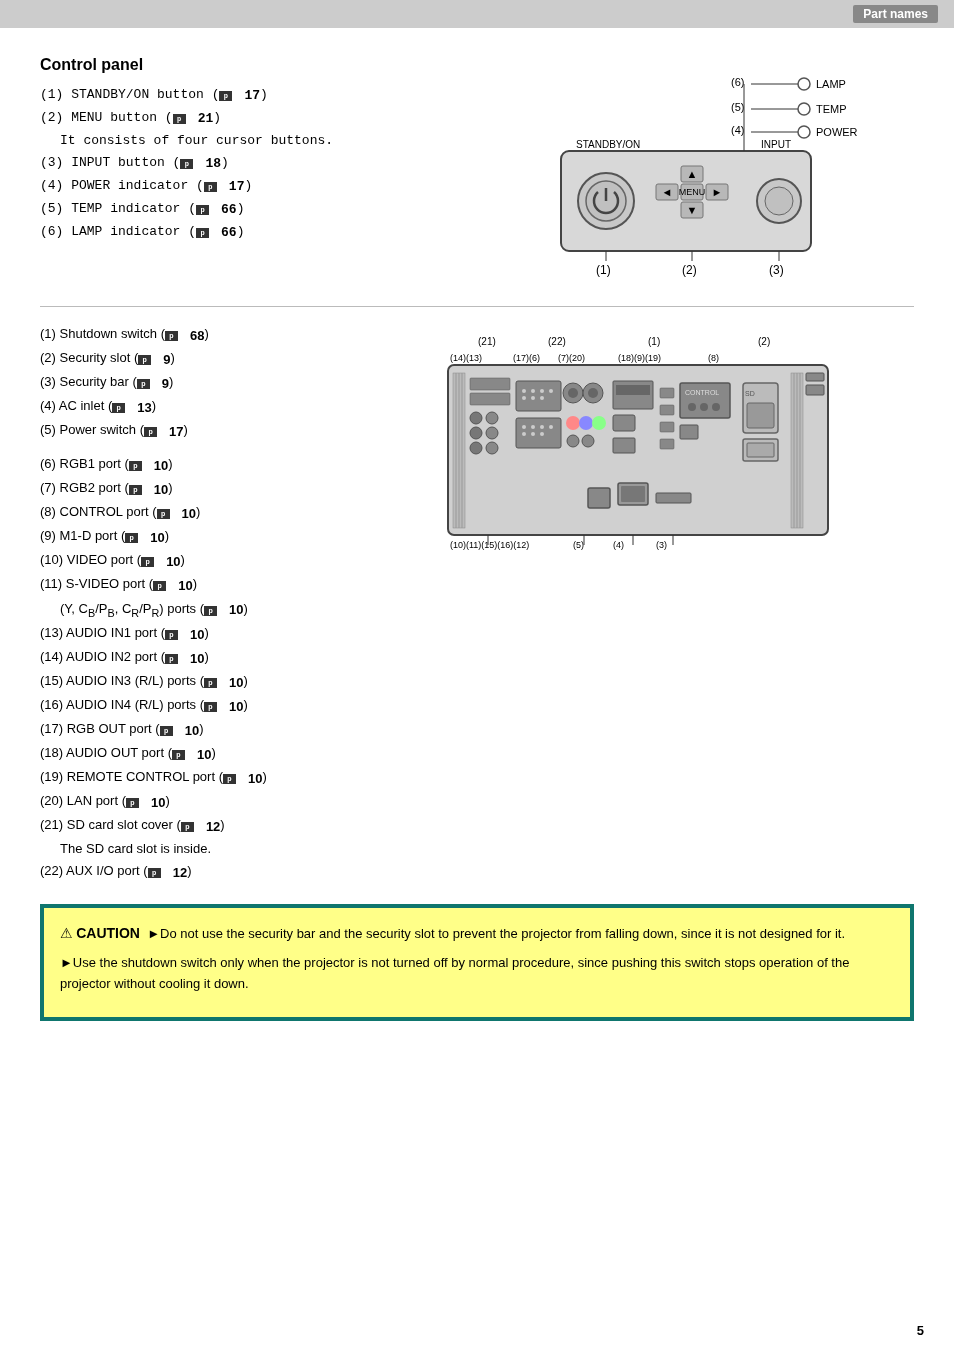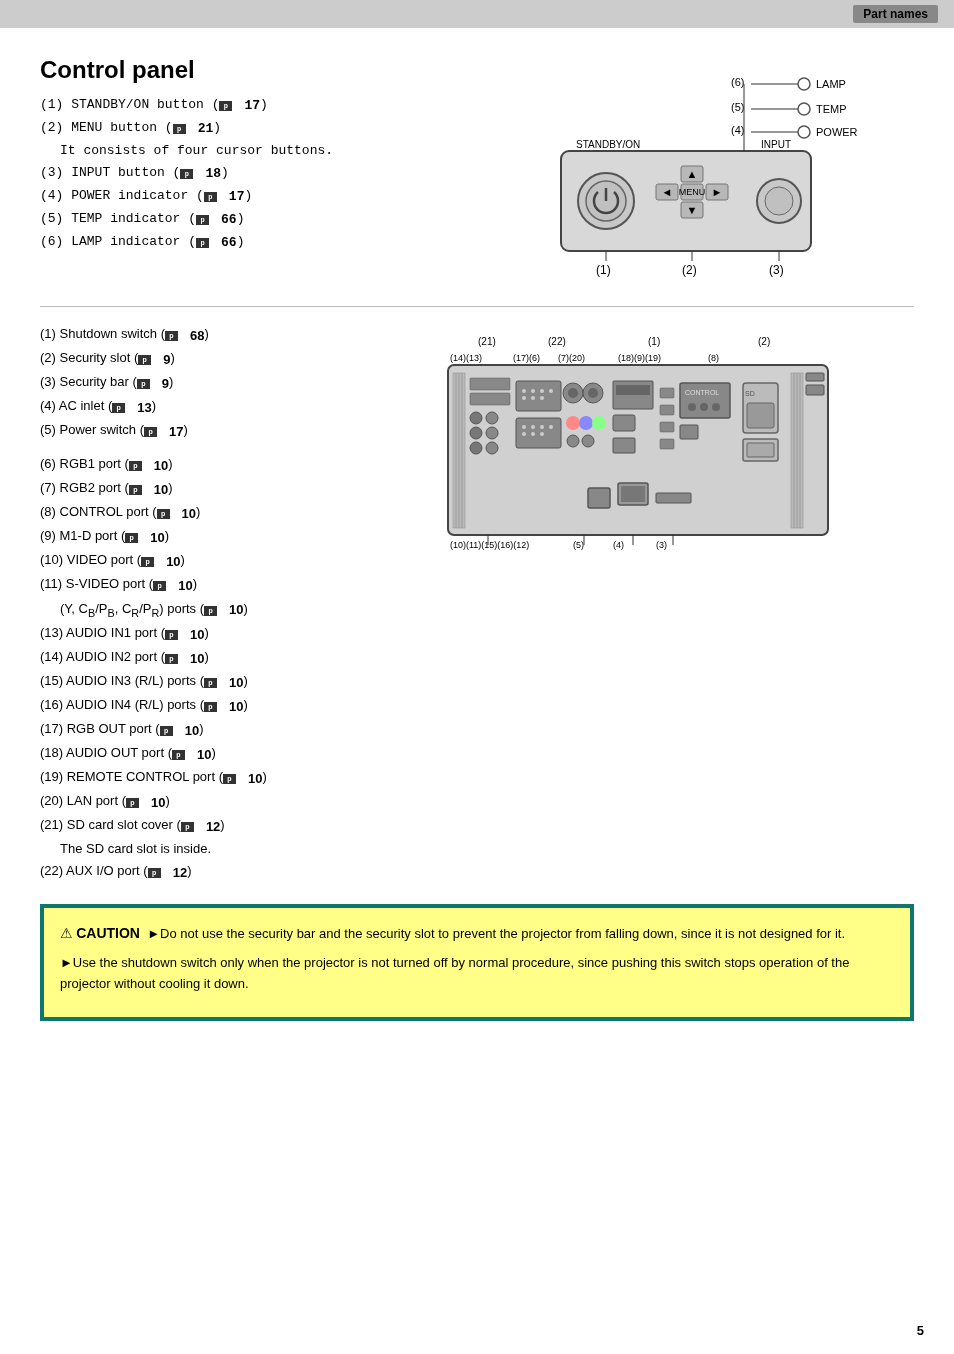--- a/index.html
+++ b/index.html
@@ -27,31 +27,31 @@
       height: 28px;
       background: #ccc;
       display: flex;
       align-items: center;
       justify-content: flex-end;
       padding-right: 16px;
     }
     .header-bar span {
       font-size: 12px;
       font-weight: bold;
-      color: #000000;
+      color: #ffffff;
       background: #888;
       padding: 2px 10px;
       border-radius: 2px;
     }
     .content {
       margin-top: 36px;
     }
     
     .section-title {
-      font-size: 24px;
+      font-size: 16px;
       font-weight: bold;
       margin-bottom: 10px;
       color: #000;
     }
     
     .two-col {
       display: flex;
       gap: 20px;
       margin-bottom: 30px;
     }

